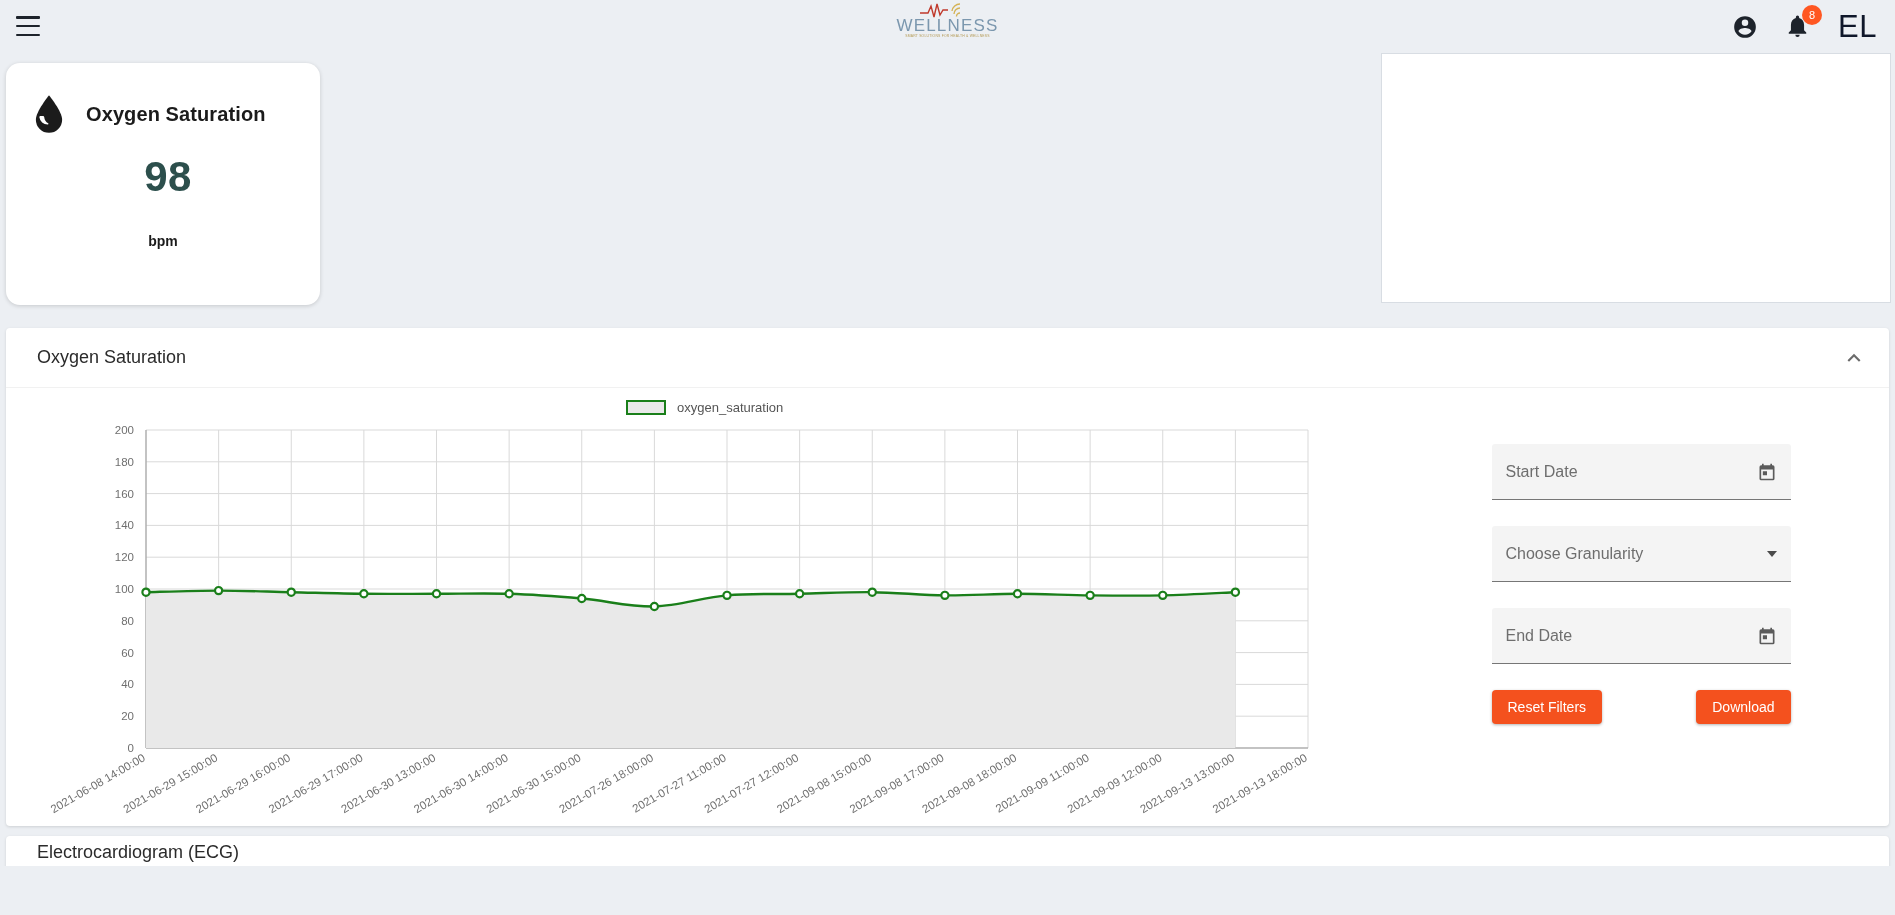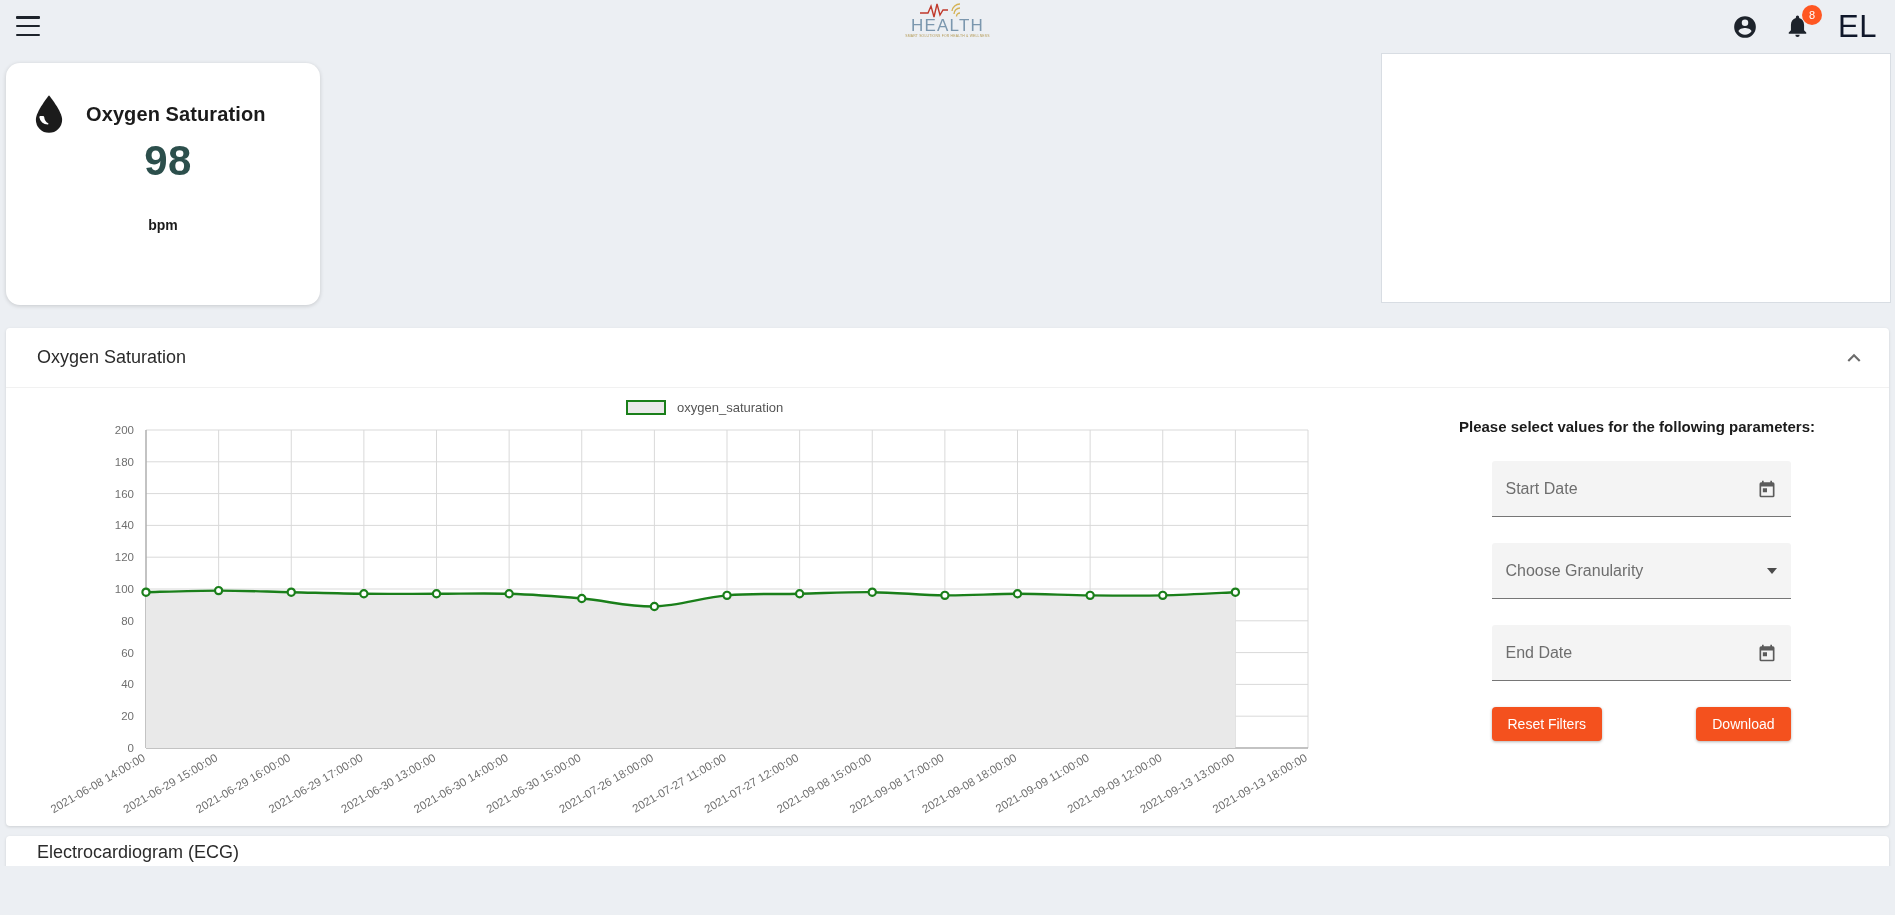--- a/index.html
+++ b/index.html
@@ -57,21 +57,21 @@
     position: absolute; left: 6px; top: 63px;
     width: 314px; height: 242px;
     background: #fff; border-radius: 14px;
     box-shadow: 0 1px 4px rgba(0,0,0,.16);
   }
   .kpi-head { display: flex; align-items: center; padding: 32px 0 0 28px; gap: 22px; }
   .kpi-drop { width: 30px; height: 38px; }
   .kpi-title { font-size: 20px; font-weight: bold; color: #1b1b1b; letter-spacing: .1px; }
   .kpi-value {
     text-align: center; font-size: 42px; font-weight: bold;
-    color: #2c4f4c; margin-top: 4px; letter-spacing: .5px; padding-left: 10px;
+    color: #2c4f4c; margin-top: 20px; letter-spacing: .5px; padding-left: 10px;
   }
   .kpi-unit { text-align: center; font-size: 14px; font-weight: bold; color: #1b1b1b; margin-top: 32px; }
 
   
   .blank-panel {
     position: absolute; left: 1381px; top: 53px;
     width: 510px; height: 250px;
     background: #fff; border: 1px solid #d8dde3;
   }
 
@@ -161,21 +161,21 @@
       <span></span>
   </div>
 
   <div class="logo-wrap">
     <svg class="logo-mark" viewBox="0 0 60 18">
       <path d="M2 12 L10 12 L13 5 L16 16 L19 3 L22 14 L25 9 L30 9" fill="none" stroke="#c0392b" stroke-width="1.4"></path>
       <path d="M34 10 A8 8 0 0 1 42 3" fill="none" stroke="#d4b356" stroke-width="1.4"></path>
       <path d="M36 13 A6 6 0 0 1 42 7" fill="none" stroke="#d4b356" stroke-width="1.4"></path>
       <path d="M38.5 15.5 A3.5 3.5 0 0 1 42 12" fill="none" stroke="#d4b356" stroke-width="1.4"></path>
     </svg>
-    <div class="logo-word">HEALTH</div>
+    <div class="logo-word">WELLNESS</div>
     <div class="logo-tag">SMART SOLUTIONS FOR HEALTH &amp; WELLNESS</div>
   </div>
 
   <div class="appbar-right">
     <div class="icon-btn">
       <svg viewBox="0 0 24 24" width="26" height="26" fill="currentColor">
         <path d="M12 2a10 10 0 100 20 10 10 0 000-20zm0 3a3 3 0 110 6 3 3 0 010-6zm0 14.2a7.2 7.2 0 01-6-3.22c.03-1.99 4-3.08 6-3.08 1.99 0 5.97 1.09 6 3.08a7.2 7.2 0 01-6 3.22z"></path>
       </svg>
     </div>
     <div class="icon-btn">
@@ -294,21 +294,20 @@
           <text x="938.875" y="342" text-anchor="end" font-size="11.5" fill="#6f6f6f" font-family="&quot;Liberation Sans&quot;, sans-serif" transform="rotate(-30 938.875 342)">2021-09-08 17:00:00</text>
           <text x="1011.5" y="342" text-anchor="end" font-size="11.5" fill="#6f6f6f" font-family="&quot;Liberation Sans&quot;, sans-serif" transform="rotate(-30 1011.5 342)">2021-09-08 18:00:00</text>
           <text x="1084.125" y="342" text-anchor="end" font-size="11.5" fill="#6f6f6f" font-family="&quot;Liberation Sans&quot;, sans-serif" transform="rotate(-30 1084.125 342)">2021-09-09 11:00:00</text>
           <text x="1156.75" y="342" text-anchor="end" font-size="11.5" fill="#6f6f6f" font-family="&quot;Liberation Sans&quot;, sans-serif" transform="rotate(-30 1156.75 342)">2021-09-09 12:00:00</text>
           <text x="1229.375" y="342" text-anchor="end" font-size="11.5" fill="#6f6f6f" font-family="&quot;Liberation Sans&quot;, sans-serif" transform="rotate(-30 1229.375 342)">2021-09-13 13:00:00</text>
           <text x="1302" y="342" text-anchor="end" font-size="11.5" fill="#6f6f6f" font-family="&quot;Liberation Sans&quot;, sans-serif" transform="rotate(-30 1302 342)">2021-09-13 18:00:00</text>
         </svg>
     </div>
 
     <div class="filters">
-      <div class="filters-title">Please select values for the following parameters:</div>
 
       <div class="field">
         <span class="field-label">Start Date</span>
         <span class="field-icon">
           <svg viewBox="0 0 24 24" width="20" height="20" fill="currentColor">
             <path d="M19 4h-1V2h-2v2H8V2H6v2H5a2 2 0 00-2 2v14a2 2 0 002 2h14a2 2 0 002-2V6a2 2 0 00-2-2zm0 16H5V9h14v11zM7 11h5v5H7z"></path>
           </svg>
         </span>
       </div>
 

